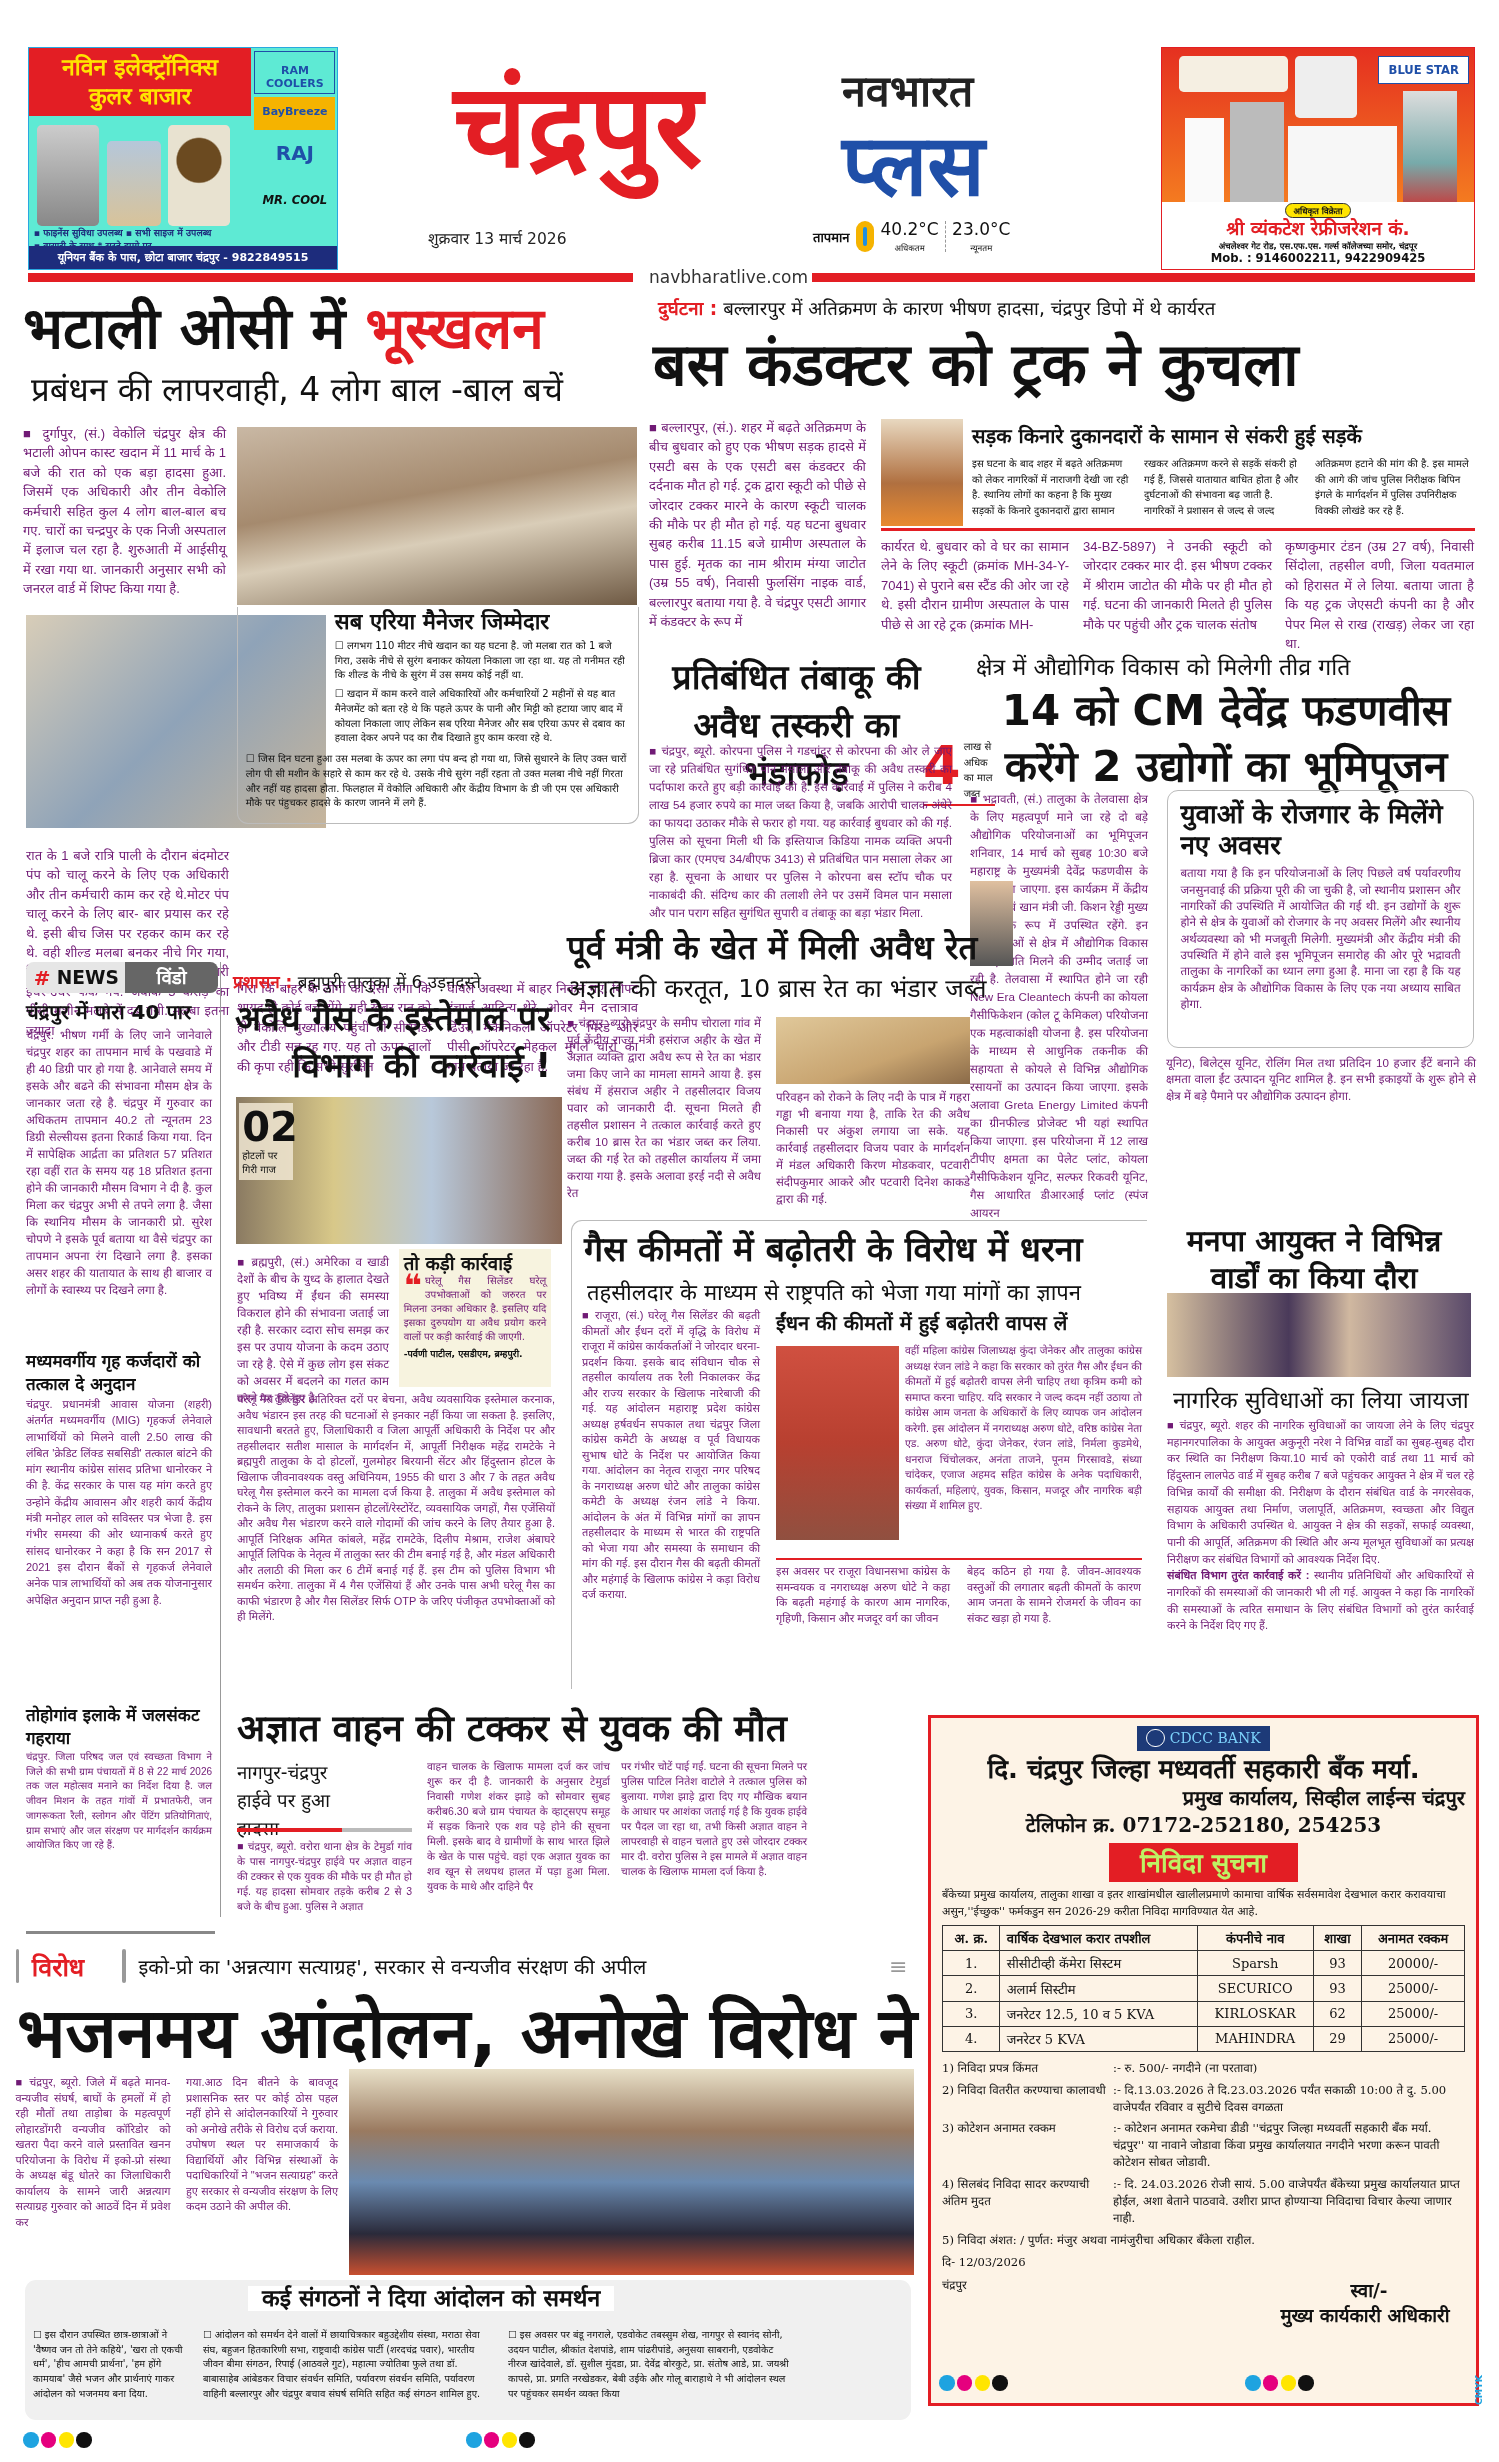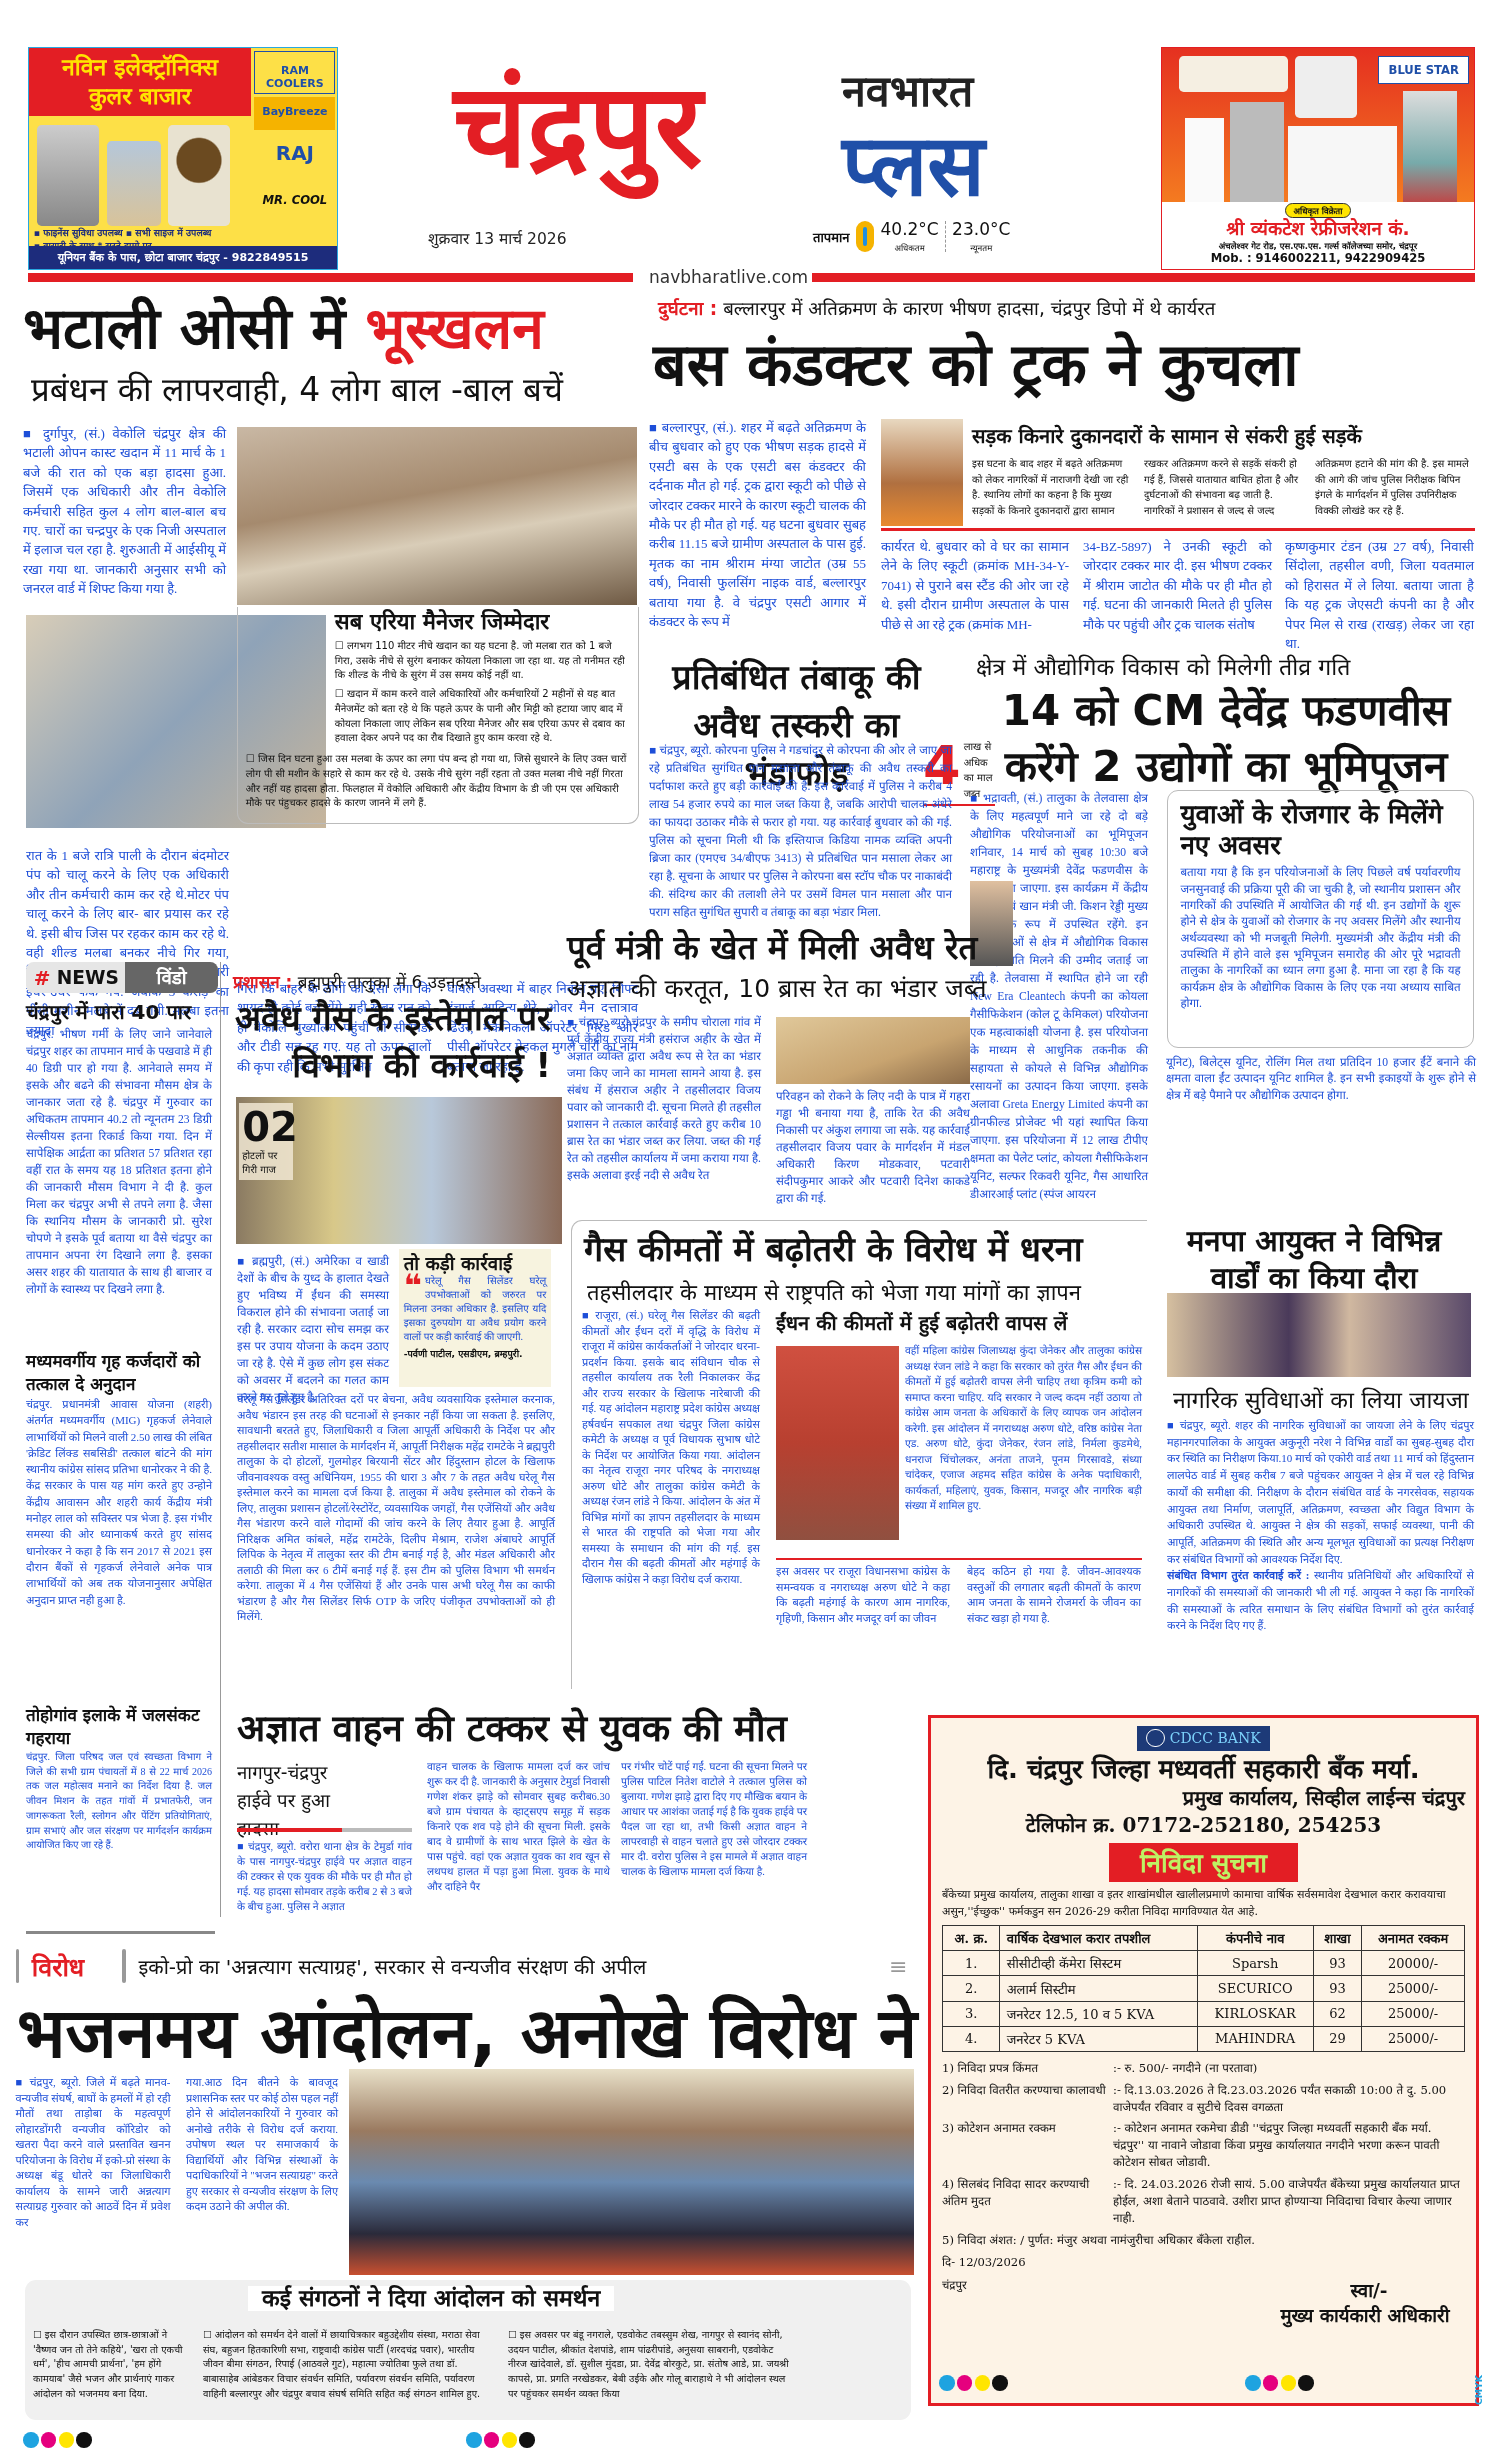--- a/index.html
+++ b/index.html
@@ -1,35 +1,35 @@
 <!DOCTYPE html>
 <html style="font-size:12.4px"><head>
 <meta charset="utf-8">
 <style>
 *{box-sizing:border-box;margin:0;padding:0}
 body{width:1499px;height:2462px;background:#fff;font-family:"DejaVu Sans",sans-serif;color:#111;position:relative;overflow:hidden}
 .abs{position:absolute}
 .red{color:#e31e24}
-.txt{font-family:Liberation Serif, serif;font-size:13px;line-height:19.4px;text-align:justify;color:#1d4ed8}
+.txt{font-family:Liberation Sans, sans-serif;font-size:13px;line-height:19.4px;text-align:justify;color:#701a75}
 .sm{font-size:11px;line-height:16.3px}
 .head{font-family:"DejaVu Sans",sans-serif;font-weight:bold;color:#111;line-height:1.1}
 .photo{background:linear-gradient(135deg,#b9a58d,#7d6b57 50%,#c7b59b)}
 .bar{background:#e31e24}
 .rule{border-top:1.6px solid #e31e24}
 .vline{border-left:1.6px solid #999}
 .box{border:1.6px solid #bbb;border-radius:11px}
 .cmyk span{display:inline-block;width:15.5px;height:15.5px;border-radius:50%;margin-right:2.3px}
 table.tender{border-collapse:collapse;width:100%;font-size:13px}
 table.tender td,table.tender th{border:1.6px solid #333;padding:3.1px 6.2px;text-align:center}
 table.tender td:nth-child(2),table.tender th:nth-child(2){text-align:left}
 </style>
 </head>
 <body>
 
-<div class="abs" style="left:28px;top:47px;width:310px;height:223px;border:1.6px solid #29a8e0;background:#fde047">
+<div class="abs" style="left:28px;top:47px;width:310px;height:223px;border:1.6px solid #29a8e0;background:#5eead4">
   <div style="position:absolute;left:0;top:0;width:222px;height:68px;background:#e31e24;text-align:center;padding-top:4.7px">
     <div style="color:#ffe500;font-weight:bold;font-size:23px;line-height:29.5px">नविन इलेक्ट्रॉनिक्स</div>
     <div style="color:#ffe500;font-weight:bold;font-size:23px;line-height:29.5px">कुलर बाजार</div>
   </div>
   <div style="position:absolute;left:7.8px;top:73px;width:210px;height:105px;display:flex;gap:7.8px;align-items:flex-end">
     <div style="width:62px;height:101px;background:linear-gradient(#ccc,#888);border-radius:4.7px"></div>
     <div style="width:54px;height:85px;background:linear-gradient(#b5c7da,#d8c39a);border-radius:4.7px"></div>
     <div style="width:62px;height:101px;background:radial-gradient(circle at 50% 35%,#6b4a20 30%,#e8e2d0 32%);border-radius:4.7px"></div>
   </div>
   <div style="position:absolute;left:4.7px;top:178px;font-size:9.3px;font-weight:bold;color:#1d2c7c;line-height:13px">

